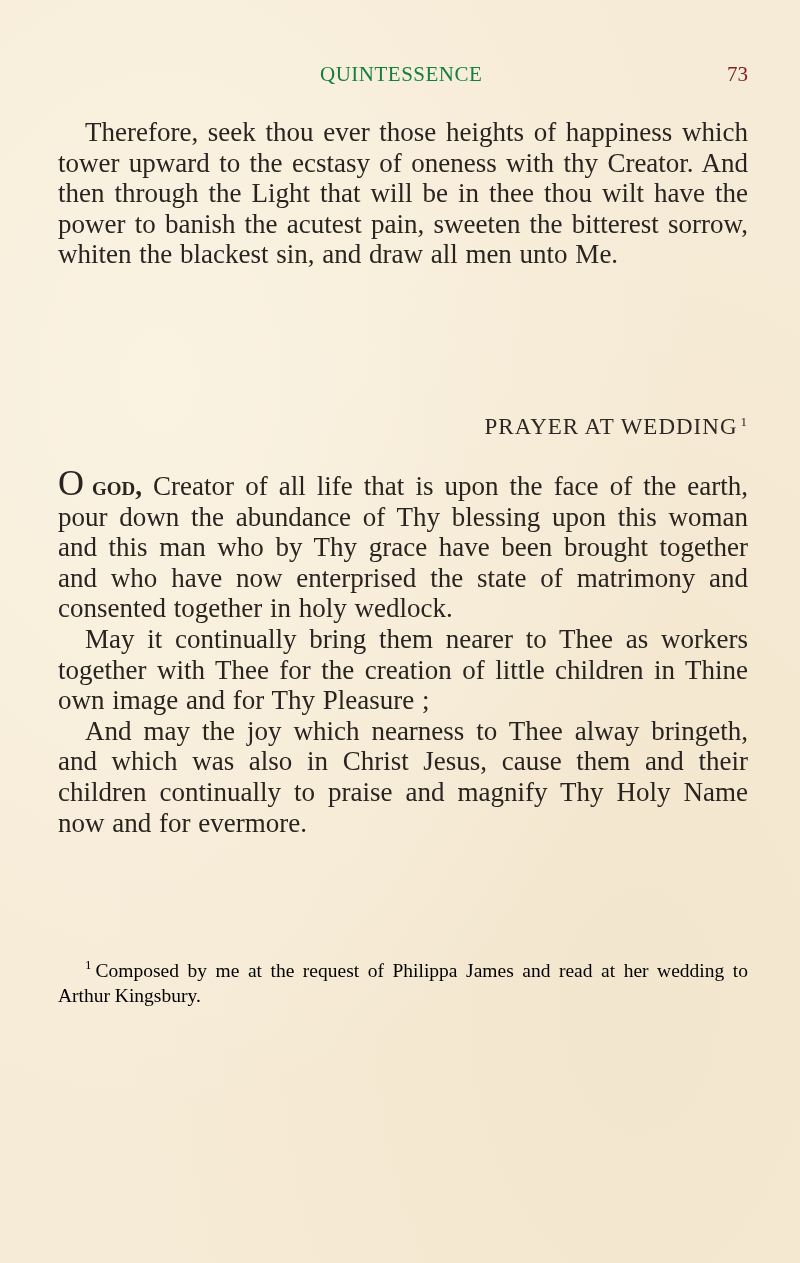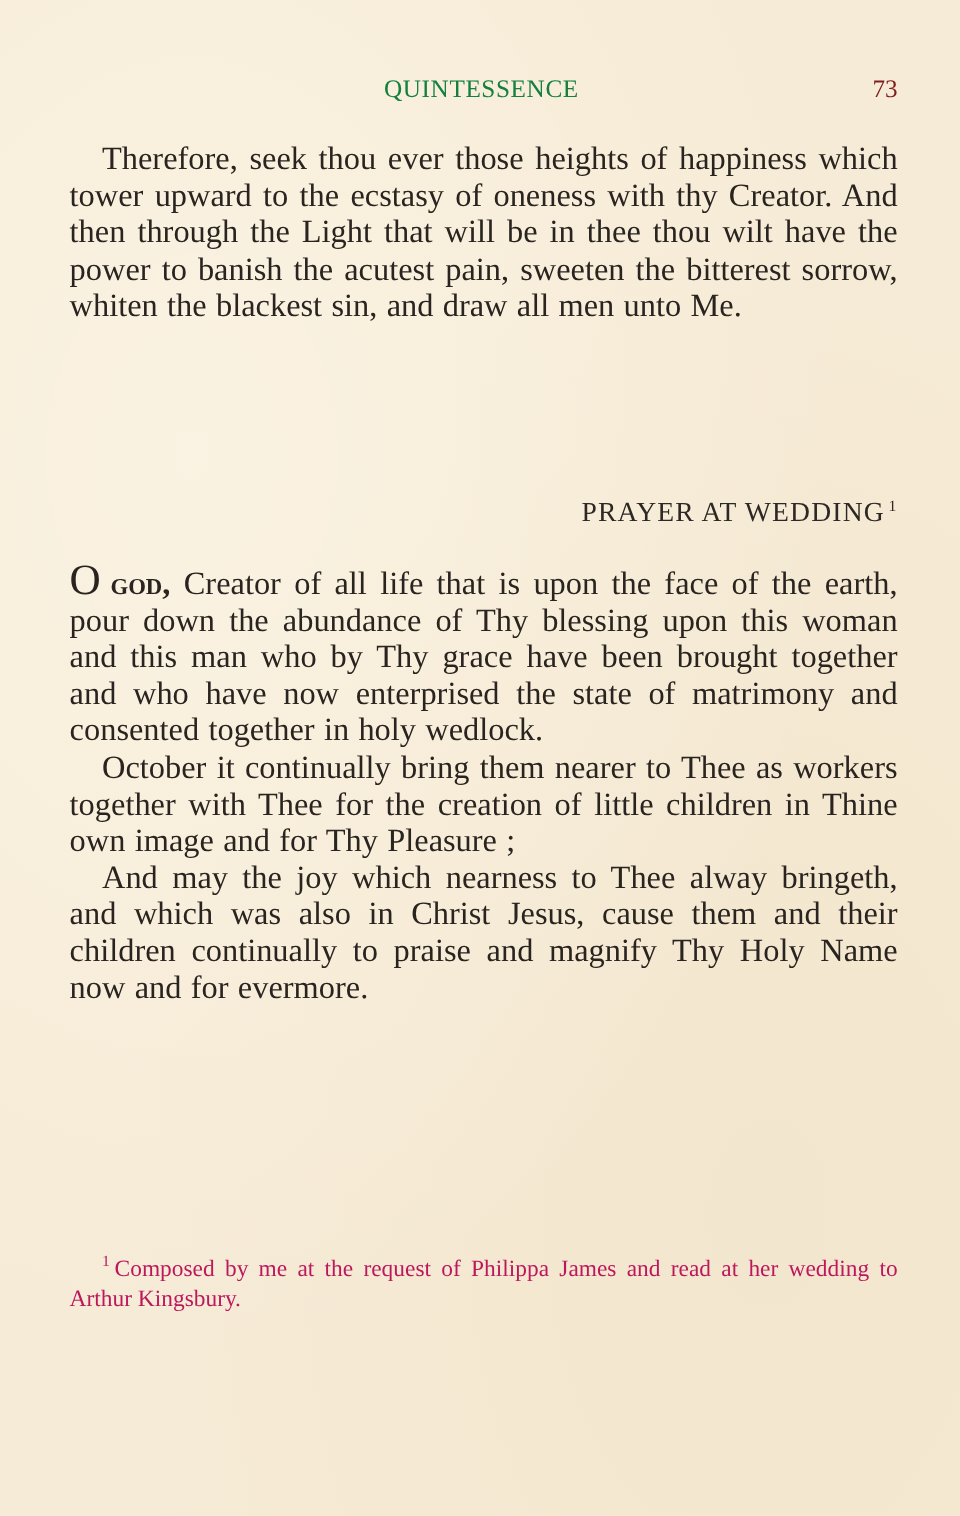--- a/index.html
+++ b/index.html
@@ -93,28 +93,28 @@
       line-height: 30px;
       margin-right: 8px;
     }
     .smallcaps {
       font-variant: small-caps;
       font-size: 27px;
       font-weight: bold;
     }
     .footnote {
       position: absolute;
-      top: 1038px;
+      top: 952px;
       left: 0;
       width: 690px;
       font-size: 19.5px;
       line-height: 25px;
       text-align: justify;
       text-indent: 27px;
-      color: #be185d;
+      color: #000000;
     }
     .footnote sup {
       margin-left: 0;
       margin-right: 4px;
     }
   </style>
 </head>
 <body>
 
 <div class="page">
@@ -130,21 +130,21 @@
 
   <div class="heading">
     <span>PRAYER AT WEDDING</span><sup>1</sup>
   </div>
 
   <div class="prayer body-text">
     <p class="para">
       <span class="dropcap">O</span><span class="smallcaps">god,</span>
       <span>Creator of all life that is upon the face of the earth, pour down the abundance of Thy blessing upon this woman and this man who by Thy grace have been brought together and who have now enterprised the state of matrimony and consented together in holy wedlock.</span>
     </p>
-    <p class="para indent">October it continually bring them nearer to Thee as workers together with Thee for the creation of little children in Thine own image and for Thy Pleasure ;</p>
+    <p class="para indent">May it continually bring them nearer to Thee as workers together with Thee for the creation of little children in Thine own image and for Thy Pleasure ;</p>
     <p class="para indent">And may the joy which nearness to Thee alway bringeth, and which was also in Christ Jesus, cause them and their children continually to praise and magnify Thy Holy Name now and for evermore.</p>
   </div>
 
   <div class="footnote">
     <sup>1</sup><span>Composed by me at the request of Philippa James and read at her wedding to Arthur Kingsbury.</span>
   </div>
 
 </div>
 
 </body></html>

